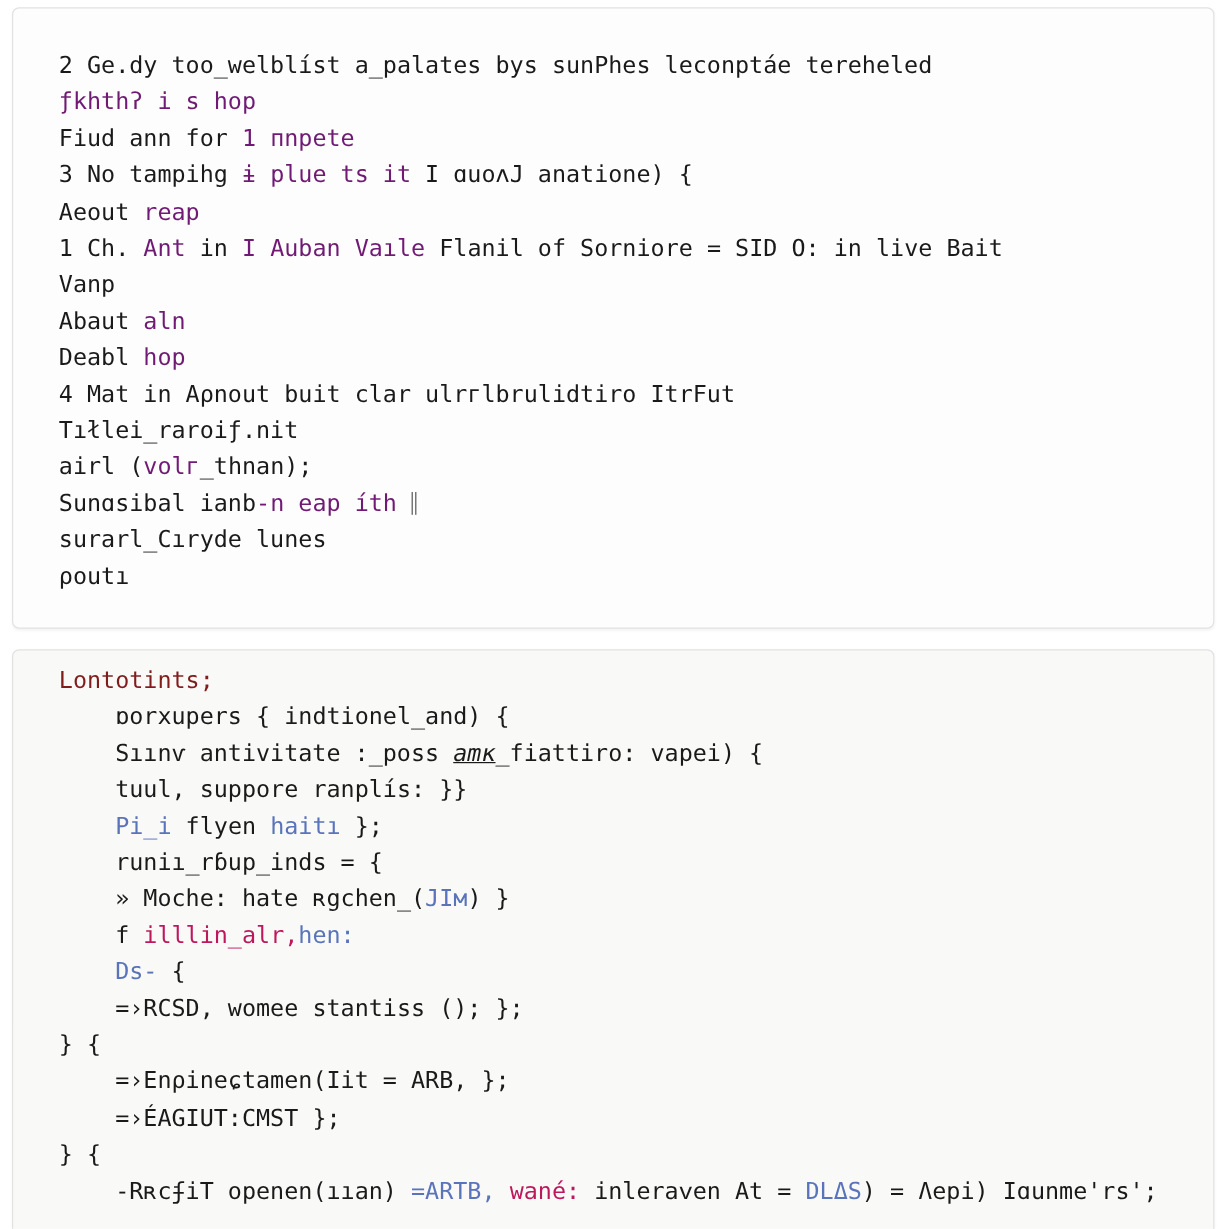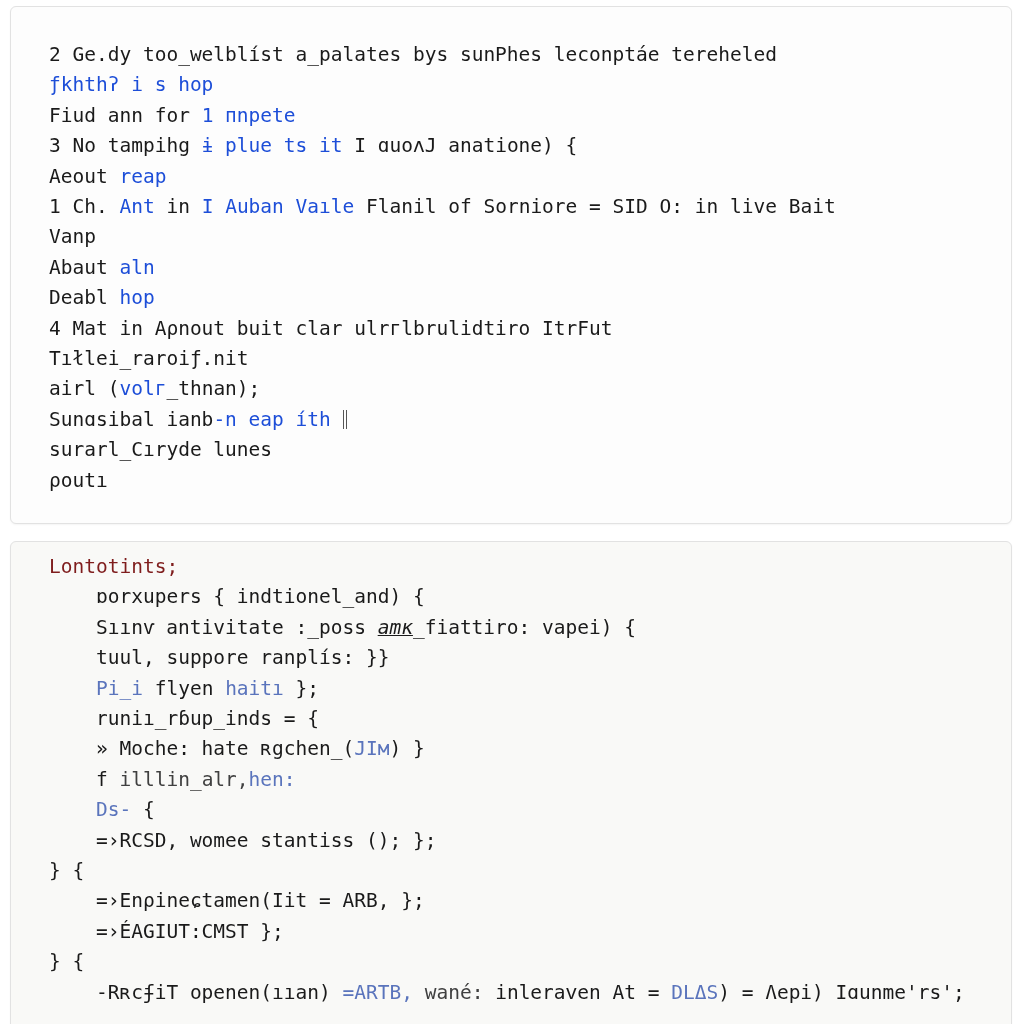--- a/index.html
+++ b/index.html
@@ -79,24 +79,24 @@
   .code-lines.pad-top-a { padding-top: 33px; }
   .code-lines.pad-top-b { padding-top: 10px; }
 
   .line {
     white-space: pre;
     min-height: 30.4px;
   }
 
   
   .tok-plain  { color: #1a1a1a; }
-  .tok-blue   { color: #1d4ed8; }
+  .tok-blue   { color: #701a75; }
   .tok-blue2  { color: #5a74bc; text-align: center; }
   .tok-lblue  { color: #7f1d1d; }
-  .tok-lblue2 { color: #404040; }
+  .tok-lblue2 { color: #be185d; }
   .tok-ital   { font-style: italic; color: #1a1a1a; text-decoration: underline; }
 
   .caret {
     display: inline-block;
     width: 2px;
     height: 19px;
     vertical-align: -3px;
     background: transparent;
     border-left: 1px solid #555;
     border-right: 1px solid #555;

